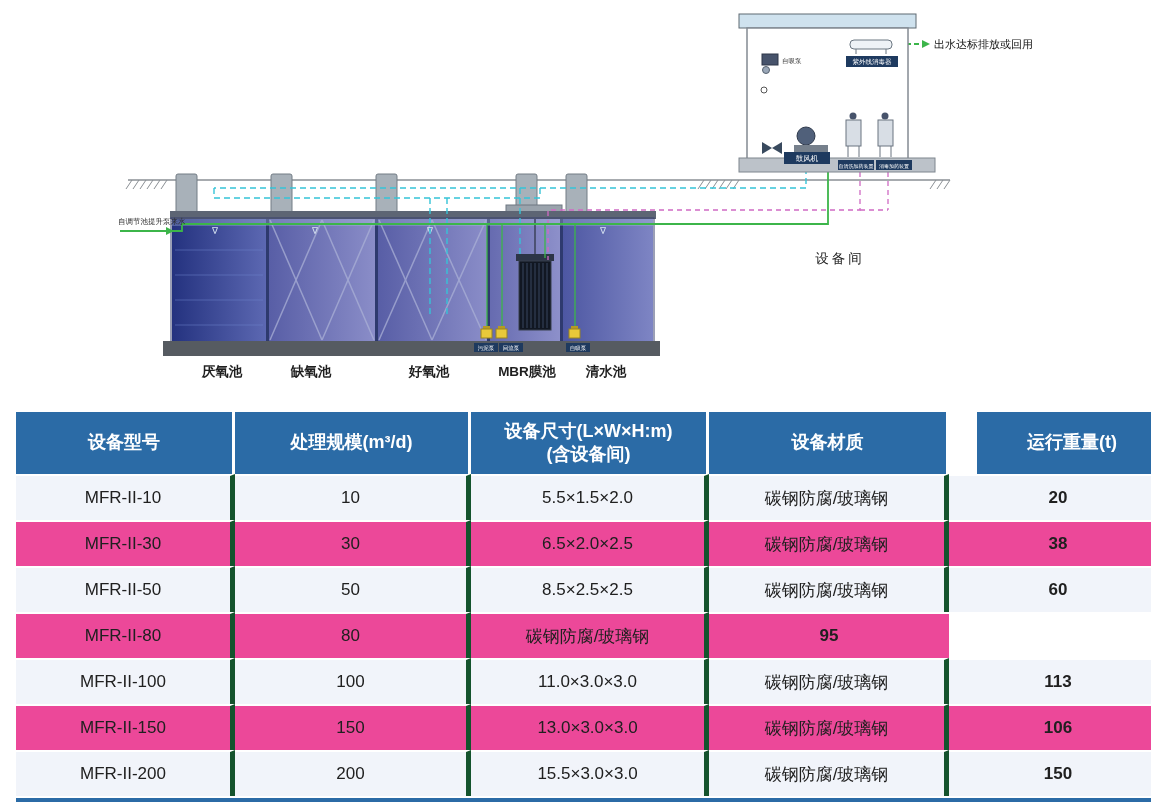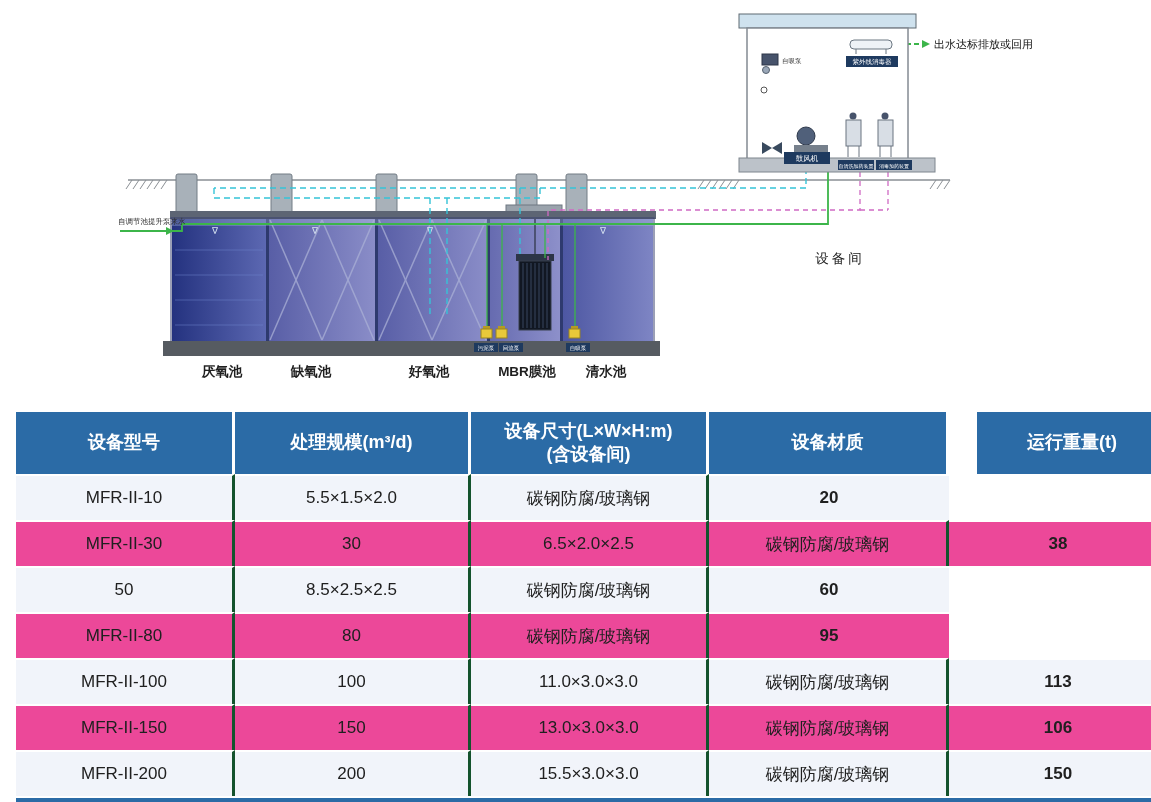--- a/index.html
+++ b/index.html
@@ -12,21 +12,21 @@
   .table-area { position:absolute; top:412px; left:16px; width:1151px; }
   .thead, .trow { display:grid; grid-template-columns:219px 236px 238px 240px 218px; }
   .thcell {
     background:#2b6ba6; color:#fff; font-weight:bold; font-size:18px;
     display:flex; flex-direction:column; align-items:center; justify-content:center;
     height:62px; border-right:3px solid #fff; line-height:1.28; text-align:center;
   }
   .thead > .thcell:last-child { border-right:none;margin-left:28px; }
   .tcell {
     height:46px; display:flex; align-items:center; justify-content:center;
-    font-size:17px; color:#202020; border-right:3px solid #14532d; border-top:2px solid #fff;
+    font-size:17px; color:#202020; border-right:5px solid #14532d; border-top:2px solid #fff;
     text-align:center;
   }
   .trow .tcell:last-child { border-right:none;font-weight:bold; }
   .trow.odd  .tcell { background:#f1f4fa; }
   .trow.even .tcell { background:#ec4899; }
   .footer-bar { height:6px; background:#2b6ba6; border-top:2px solid #fff; }
 
   svg text { font-family:"Liberation Sans","DejaVu Sans",sans-serif; }
 </style>
 </head>
@@ -249,32 +249,34 @@
       <div class="thcell">
         <span>设备材质</span>
       </div>
       <div class="thcell">
         <span>运行重量(t)</span>
       </div>
     </div>
     <div>
         <div class="trow odd">
           <div class="tcell">MFR-II-10</div>
+          <div class="tcell">10</div>
           <div class="tcell">5.5×1.5×2.0</div>
           <div class="tcell">碳钢防腐/玻璃钢</div>
           <div class="tcell">20</div>
         </div>
         <div class="trow even">
           <div class="tcell">MFR-II-30</div>
           <div class="tcell">30</div>
           <div class="tcell">6.5×2.0×2.5</div>
           <div class="tcell">碳钢防腐/玻璃钢</div>
           <div class="tcell">38</div>
         </div>
         <div class="trow odd">
+          <div class="tcell">MFR-II-50</div>
           <div class="tcell">50</div>
           <div class="tcell">8.5×2.5×2.5</div>
           <div class="tcell">碳钢防腐/玻璃钢</div>
           <div class="tcell">60</div>
         </div>
         <div class="trow even">
           <div class="tcell">MFR-II-80</div>
           <div class="tcell">80</div>
           <div class="tcell">碳钢防腐/玻璃钢</div>
           <div class="tcell">95</div>

